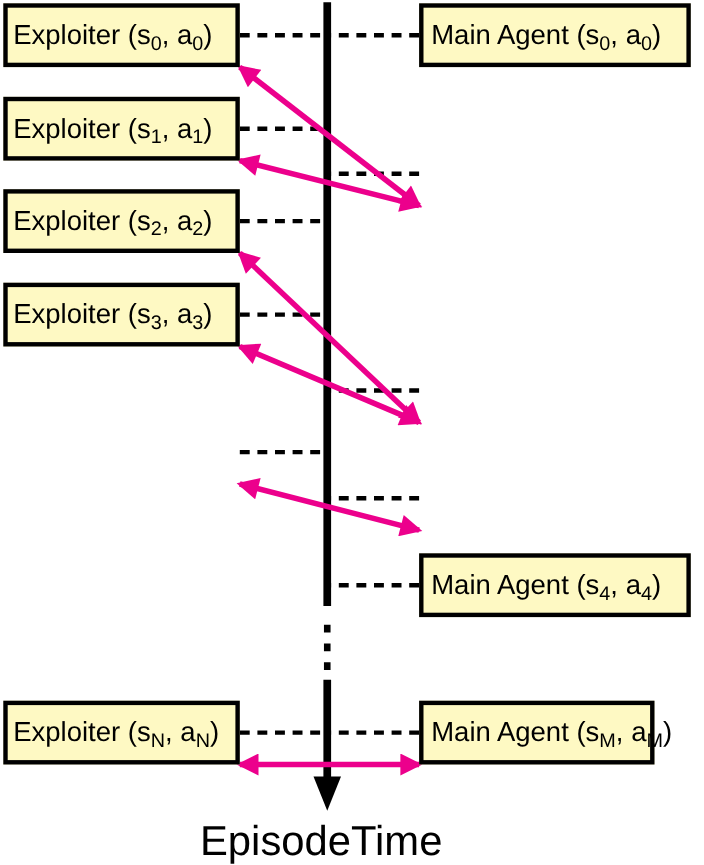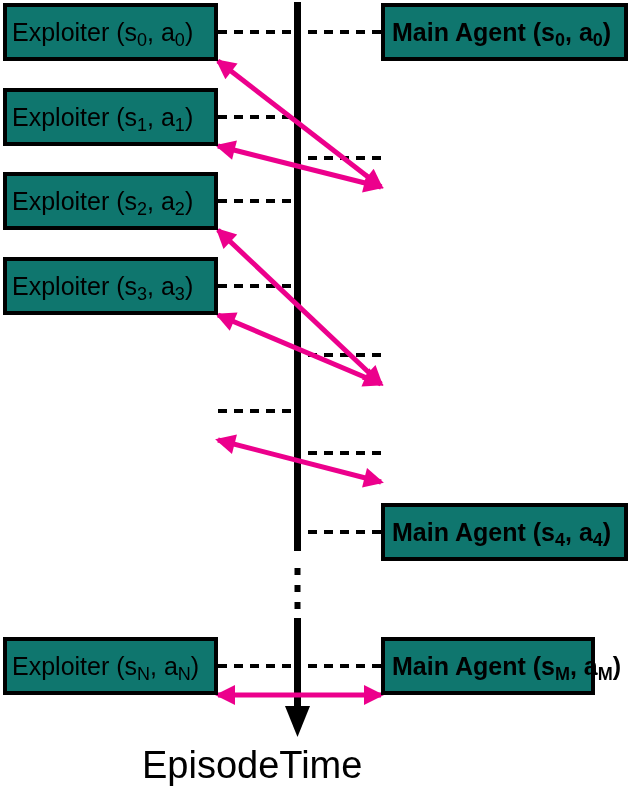--- a/index.html
+++ b/index.html
@@ -1,30 +1,30 @@
 <!DOCTYPE html>
 <html><head>
 <meta charset="utf-8">
 <style>
   html,body{margin:0;padding:0;background:#fff;}
   #canvas{
     position:relative;width:640px;height:786px;background:#fff;overflow:hidden;
     font-family:"Liberation Sans",sans-serif;color:#000;
   }
   .box{
-    position:absolute;box-sizing:border-box;height:58px;background:#0f766e;
+    position:absolute;box-sizing:border-box;height:58px;background:#fef9c3;
     border:4px solid #000;display:flex;align-items:center;
     font-size:25px;white-space:nowrap;z-index:2;
   }
   .box.left-col{left:3px;width:215px;padding-left:5px;}
-  .box.right-col{left:381px;width:247px;padding-left:7px;font-weight:bold;}
+  .box.right-col{left:381px;width:247px;padding-left:7px;}
   .box .sub{font-size:18px;position:relative;top:5px;line-height:0;}
   #overlay{position:absolute;left:0;top:0;width:640px;height:786px;z-index:1;}
   .axis-label{
-    position:absolute;left:142px;top:744px;width:300px;
+    position:absolute;left:142px;top:744px;width:300px;text-align:center;
     font-size:38px;letter-spacing:0px;z-index:2;
   }
 </style>
 </head>
 <body>
 
 <div id="canvas">
 
   <svg id="overlay" viewBox="0 0 640 786" xmlns="http://www.w3.org/2000/svg">
     <defs>

